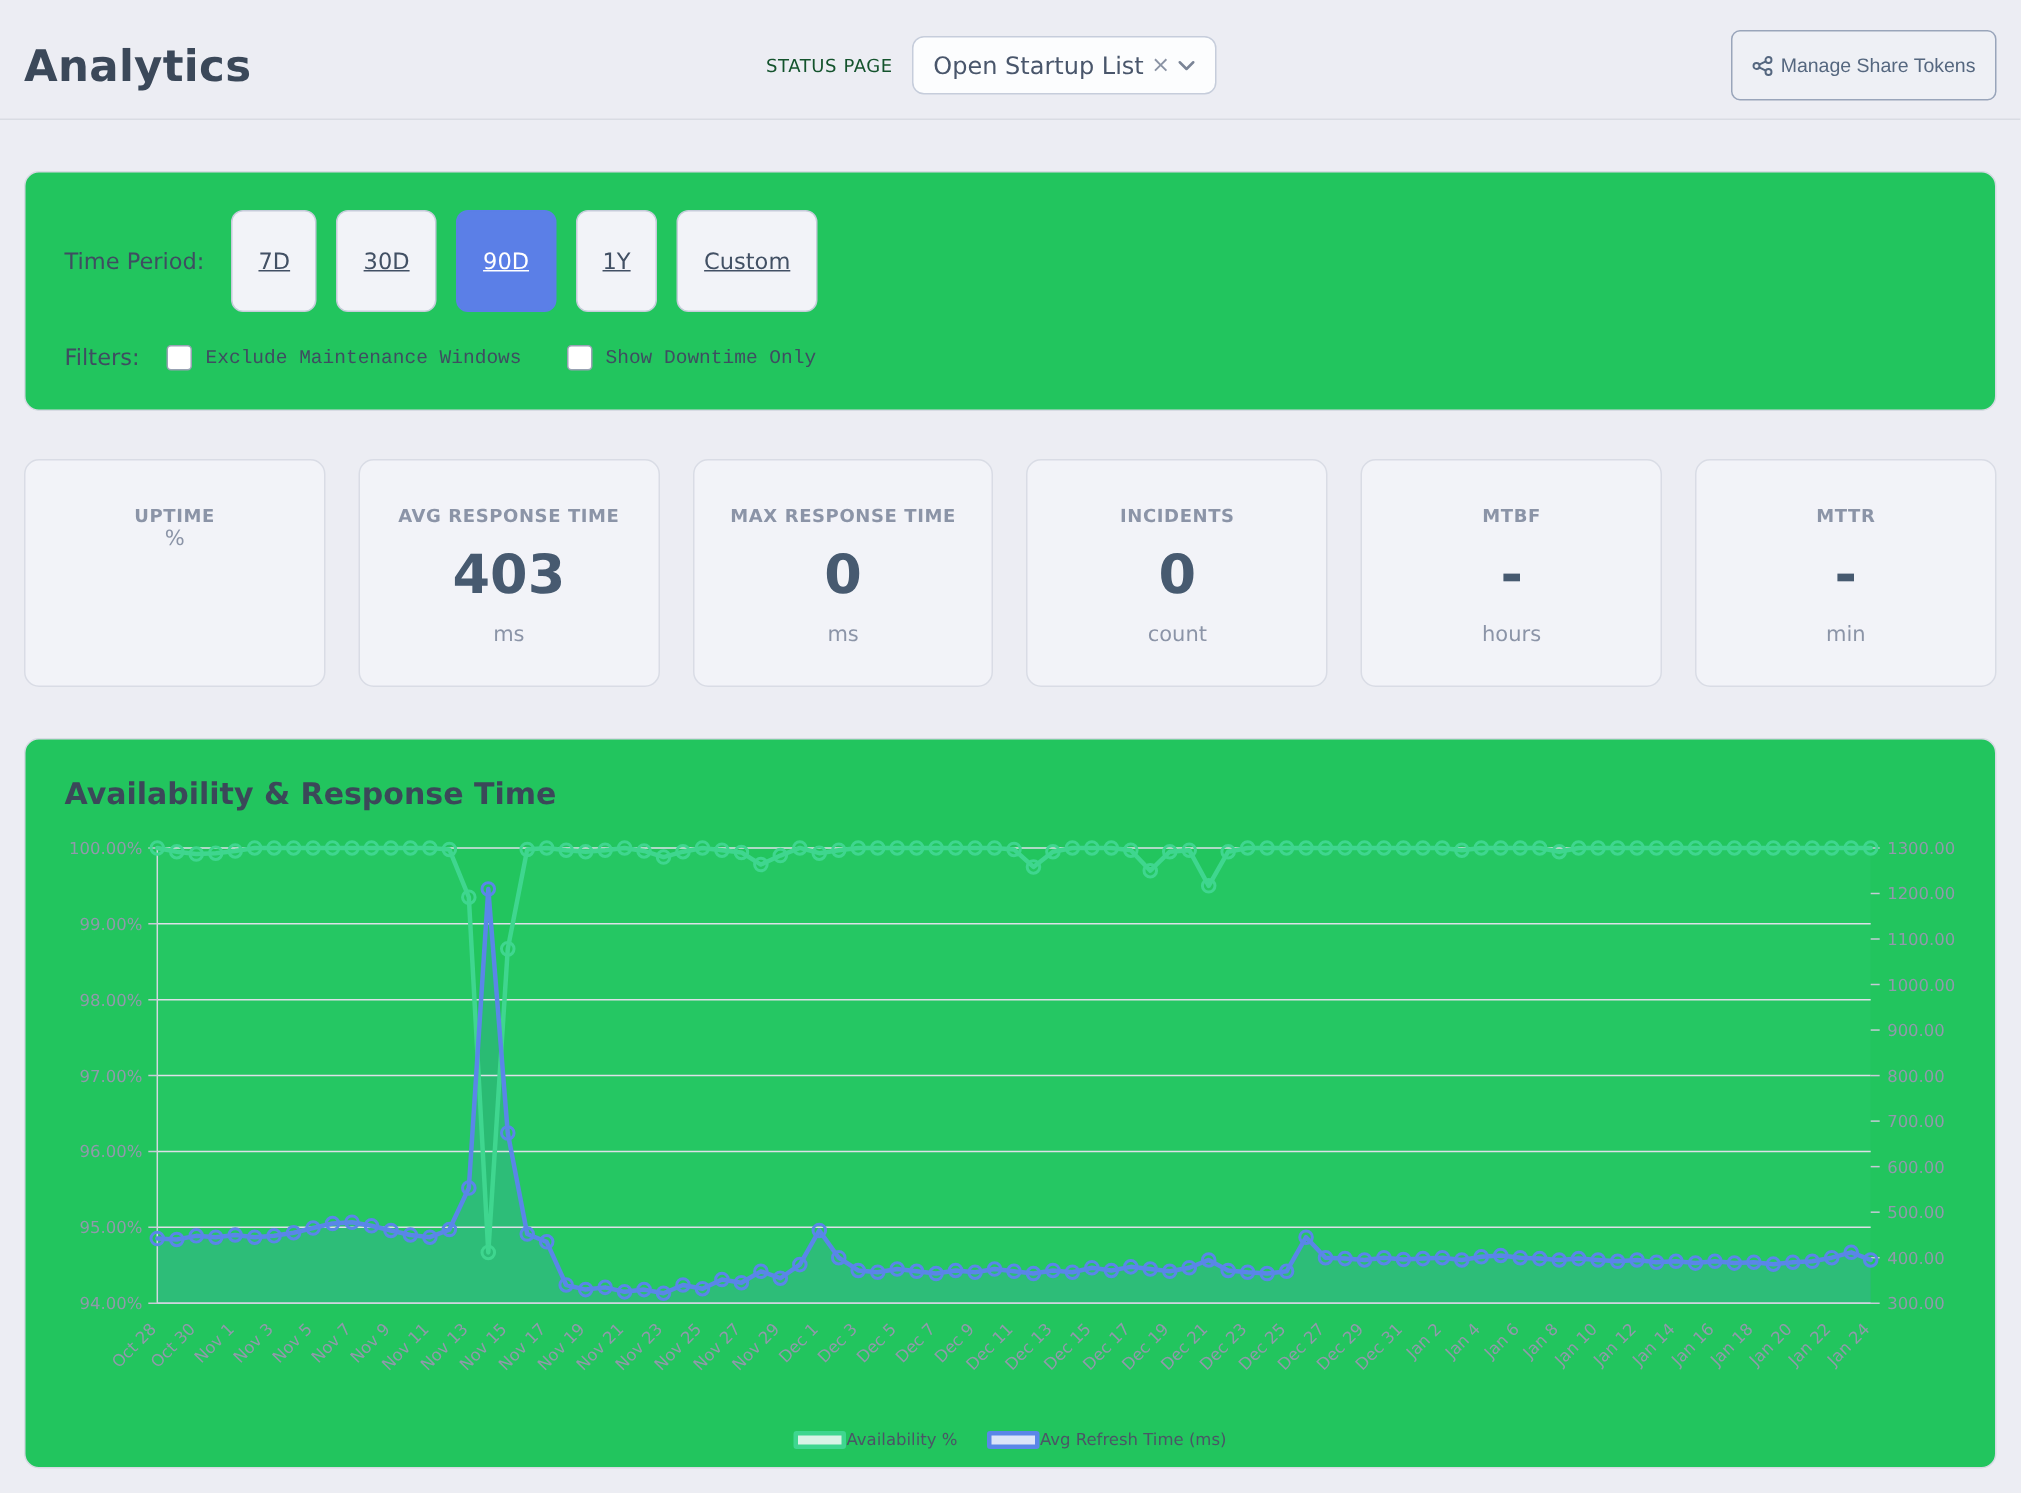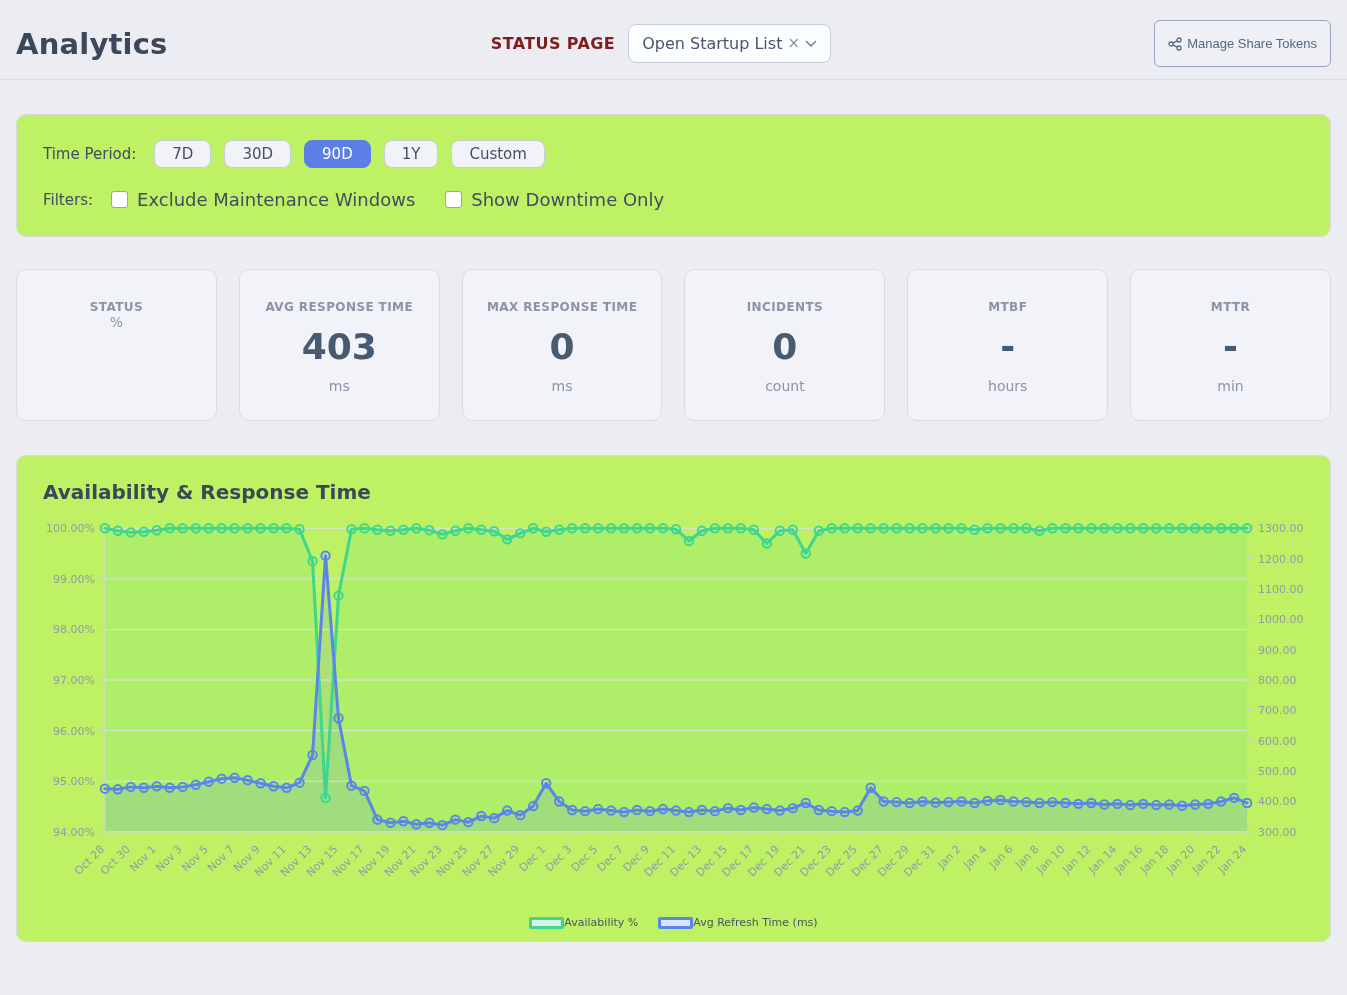--- a/index.html
+++ b/index.html
@@ -22,24 +22,24 @@
     border-bottom: 1px solid #d9dce3;
   }
   .app-title {
     font-size: 29px;
     font-weight: 700;
     color: #3b4859;
     letter-spacing: 0.2px;
   }
   .status-group { display: flex; align-items: center; gap: 13px; }
   .status-label {
-    font-size: 16px;
-    color: #7f1d1d;
+    font-size: 12px;
+    color: #14532d;
     letter-spacing: 0.4px;
-    font-weight: 700;
+    font-weight: 400;
   }
   .select-box {
     display: flex;
     align-items: center;
     gap: 4px;
     background: #fcfdfe;
     border: 1px solid #c6cddb;
     border-radius: 8px;
     padding: 9px 13px;
     font-size: 16px;
@@ -55,42 +55,43 @@
     border: 1px solid #99a5ba;
     border-radius: 6px;
     padding: 15px 13px;
     font-size: 13px;
     color: #55677f;
     cursor: pointer;
   }
   
   .panel {
     margin: 0 16px;
-    background: #bef264;
+    background: #22c55e;
     border: 1px solid #d7dae3;
     border-radius: 10px;
   }
   .filters-panel { margin-top: 34px; padding: 25px 26px 26px 26px; }
   .row { display: flex; align-items: center; }
   .row-label { font-size: 15px; color: #3f4d61; margin-right: 18px; }
   .chips { display: flex; gap: 13px; }
   .chip {
     font-family: inherit;
     background: #f2f3f8;
     border: 1px solid #c6ccda;
     border-radius: 8px;
-    padding: 4px 17px;
+    padding: 24px 17px;
     font-size: 15px;
     color: #425064;
     cursor: pointer;
+    text-decoration: underline;
   }
   .chip-active { background: #5b7fe7; border-color: #5b7fe7; color: #ffffff; }
   .filters-row { margin-top: 21px; }
   .checks { display: flex; gap: 30px; }
-  .check-item { display: flex; align-items: center; gap: 9px; font-size: 18px; color: #3f4d61; cursor: pointer; }
+  .check-item { display: flex; align-items: center; gap: 9px; font-size: 13px; color: #3f4d61; cursor: pointer; font-family: Liberation Mono, monospace; }
   .cbox {
     width: 17px; height: 17px;
     background: #fff;
     border: 1.5px solid #98a2b3;
     border-radius: 3px;
     display: inline-block;
   }
   .actions-row { margin-top: 24px; gap: 14px; }
   .btn {
     font-family: inherit;
@@ -177,21 +178,21 @@
         <label class="check-item">
           <span class="cbox"></span>
           <span>Show Downtime Only</span>
         </label>
       </div>
   </div>
 </section>
 
 <section class="stats-row">
     <div class="stat-card">
-      <div class="stat-label">STATUS</div>
+      <div class="stat-label">UPTIME</div>
       <div class="stat-unit">%</div>
     </div>
     <div class="stat-card">
       <div class="stat-label">AVG RESPONSE TIME</div>
       <div class="stat-value">403</div>
       <div class="stat-unit">ms</div>
     </div>
     <div class="stat-card">
       <div class="stat-label">MAX RESPONSE TIME</div>
       <div class="stat-value">0</div>

